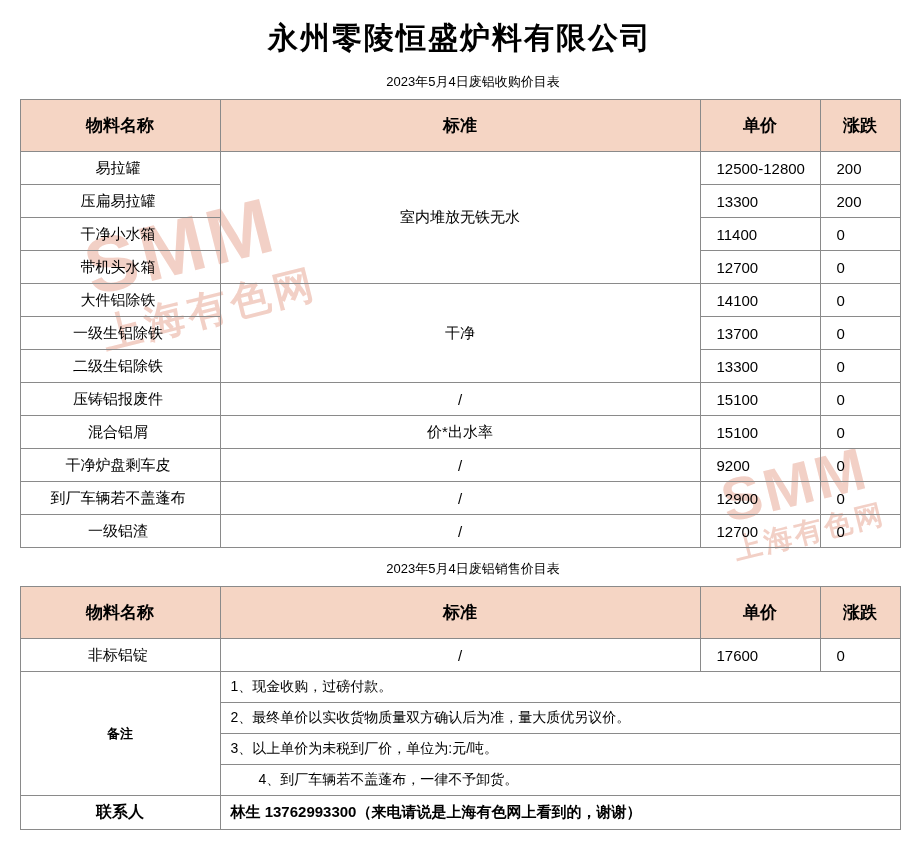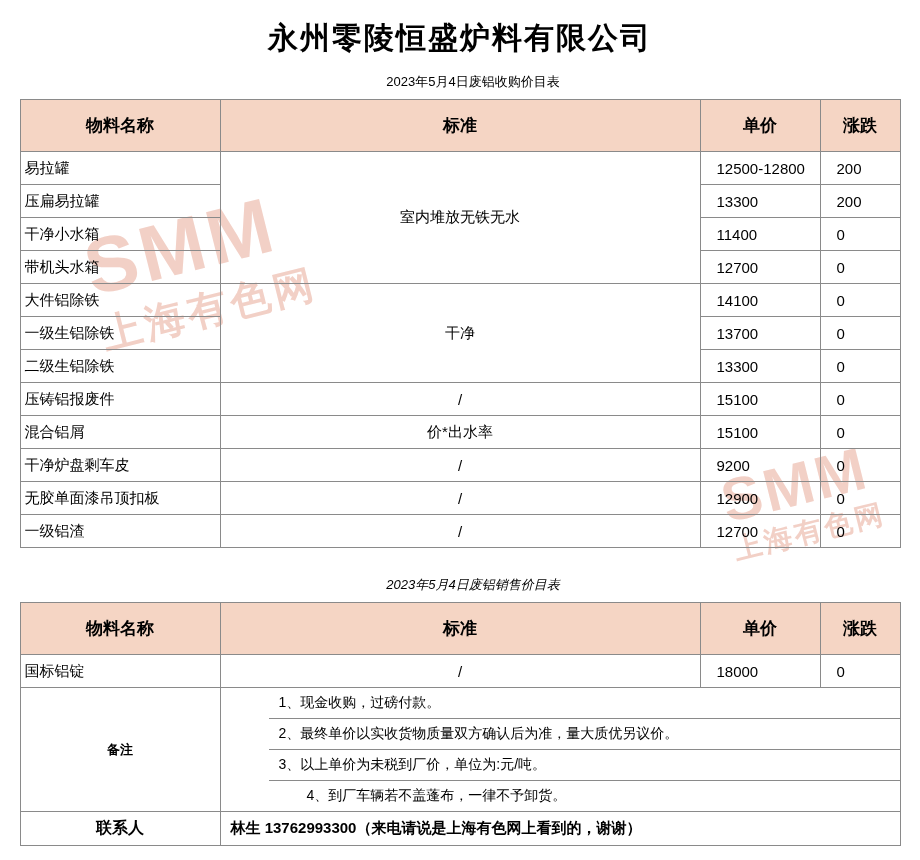--- a/index.html
+++ b/index.html
@@ -43,21 +43,21 @@
     margin: 18px 0 14px 0;
     letter-spacing: 2px;
     font-family: "Liberation Serif", serif;
   }
   .subtitle {
     text-align: center;
     font-size: 13px;
     margin: 0 0 8px 0;
     padding-left: 26px;
   }
-  .subtitle.second { margin-top: 28px; margin-bottom: 8px; font-style: italic; }
+  .subtitle.second { margin-top: 12px; margin-bottom: 8px; }
 
   table {
     border-collapse: collapse;
     width: 880px;
     margin: 0 auto;
     table-layout: fixed;
     background: transparent;
   }
   table, td, th { border: 1px solid #8a8a8a; }
   th, td {
@@ -66,21 +66,21 @@
     vertical-align: middle;
   }
   thead th {
     background: #f5d5c4;
     height: 52px;
     font-weight: bold;
     font-size: 17px;
     text-align: center;
     font-family: Liberation Sans, sans-serif;
   }
-  td.name { text-align: left; padding-left: 4px; height: 33px; }
+  td.name { text-align: center; padding-left: 4px; height: 33px; }
   td.std  { text-align: center; }
   td.price, td.chg { text-align: left; padding-left: 16px; }
 
   .col-name  { width: 200px; }
   .col-std   { width: 480px; }
   .col-price { width: 120px; }
   .col-chg   { width: 80px; }
 
   
   td.notes-label {
@@ -88,21 +88,20 @@
     font-weight: bold;
     font-size: 13px;
     font-family: "Liberation Serif", serif;
   }
   .notes-cell { padding: 0; }
   .note-line {
     border-bottom: 1px solid #8a8a8a;
     padding: 6px 10px;
     font-size: 14px;
     text-align: left;
-    margin-left: 48px;
   }
   .note-line:last-child { border-bottom: none; padding-left: 38px; }
   td.contact-label {
     text-align: center;
     font-weight: bold;
     font-size: 16px;
     font-family: "Liberation Serif", serif;
   }
   td.contact-value {
     text-align: left;
@@ -197,21 +196,21 @@
           <td class="price">15100</td>
           <td class="chg">0</td>
         </tr>
         <tr>
           <td class="name">干净炉盘剩车皮</td>
           <td class="std">/</td>
           <td class="price">9200</td>
           <td class="chg">0</td>
         </tr>
         <tr>
-          <td class="name">无胶单面漆吊顶扣板</td>
+          <td class="name">到厂车辆若不盖蓬布</td>
           <td class="std">/</td>
           <td class="price">12900</td>
           <td class="chg">0</td>
         </tr>
         <tr>
           <td class="name">一级铝渣</td>
           <td class="std">/</td>
           <td class="price">12700</td>
           <td class="chg">0</td>
         </tr>
@@ -230,23 +229,23 @@
       <thead>
         <tr>
           <th>物料名称</th>
           <th>标准</th>
           <th>单价</th>
           <th>涨跌</th>
         </tr>
       </thead>
       <tbody>
         <tr>
-          <td class="name">国标铝锭</td>
-          <td class="std">/</td>
-          <td class="price">18000</td>
+          <td class="name">非标铝锭</td>
+          <td class="std">/</td>
+          <td class="price">17600</td>
           <td class="chg">0</td>
         </tr>
         <tr>
           <td class="notes-label">备注</td>
           <td class="notes-cell" colspan="3">
             <div class="note-line">1、现金收购，过磅付款。</div>
             <div class="note-line">2、最终单价以实收货物质量双方确认后为准，量大质优另议价。</div>
             <div class="note-line">3、以上单价为未税到厂价，单位为:元/吨。</div>
             <div class="note-line">4、到厂车辆若不盖蓬布，一律不予卸货。</div>
           </td>

